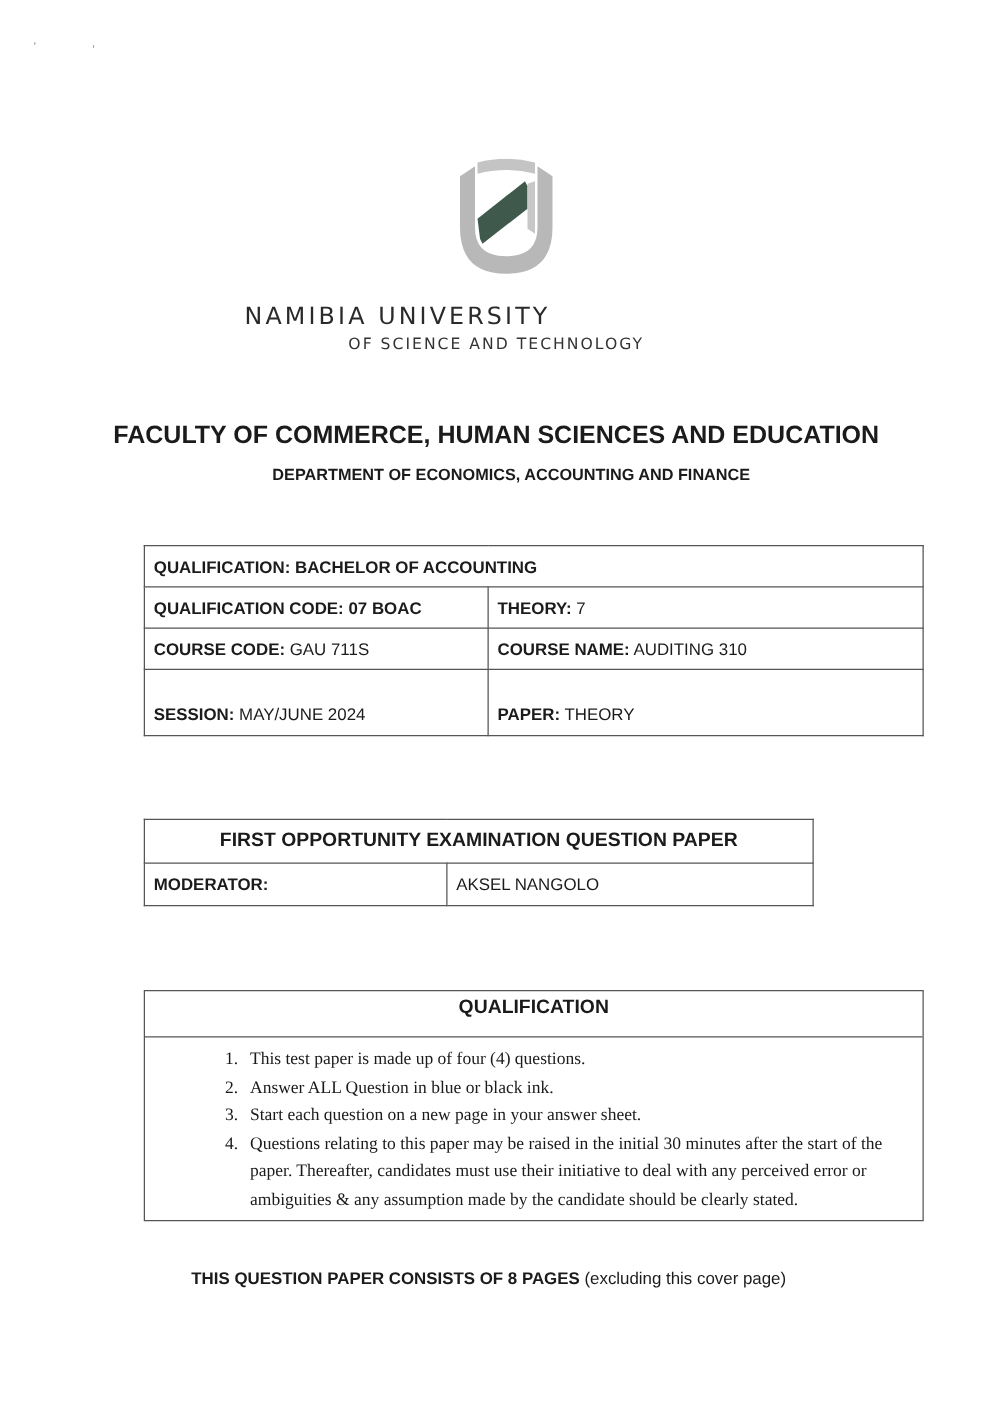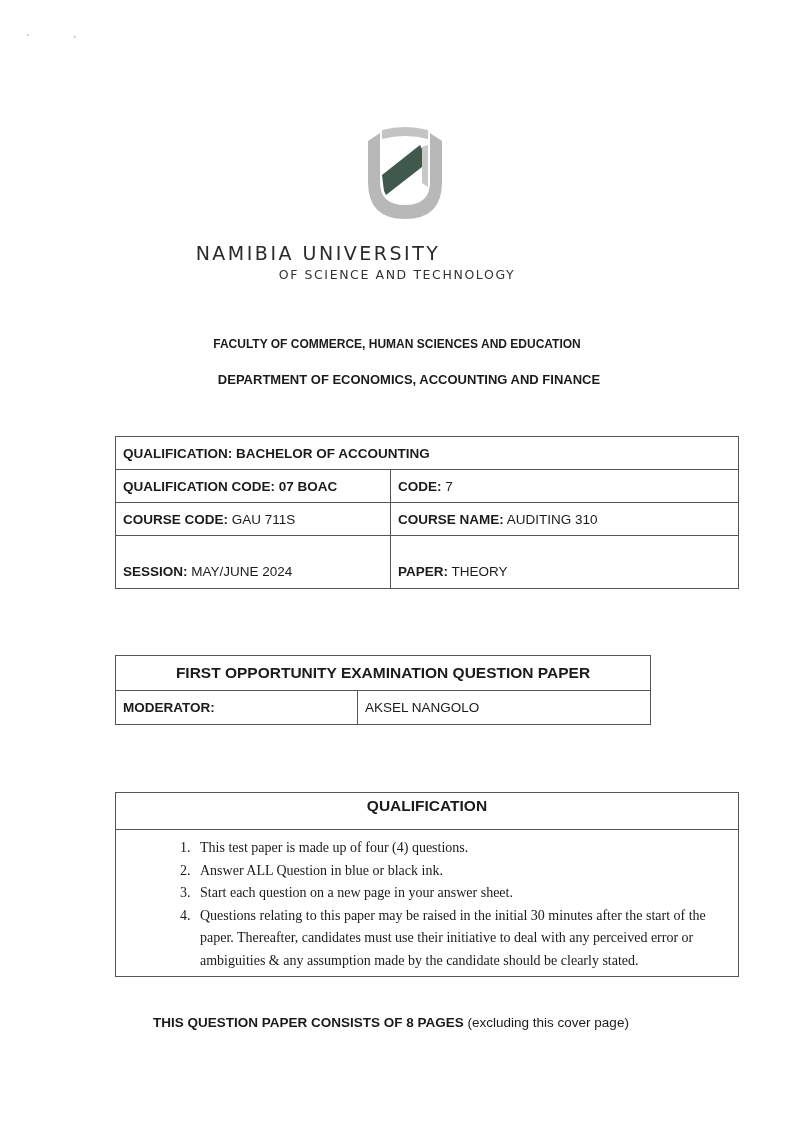--- a/index.html
+++ b/index.html
@@ -4,21 +4,21 @@
 <style>
   html, body { margin:0; padding:0; background:#ffffff; }
   body { width:794px; height:1122px; position:relative; overflow:hidden;
          font-family:"Liberation Sans", sans-serif; color:#1a1a1a; }
   .abs { position:absolute; }
   .logo { left:360px; top:127px; width:90px; height:97px; }
   .uni-name { left:0; width:636px; top:242px; text-align:center;
               font-family:"DejaVu Sans", sans-serif; font-size:19px; letter-spacing:2.5px; color:#2a2a2a; }
   .uni-sub { left:0; width:794px; top:267px; text-align:center;
              font-family:"DejaVu Sans", sans-serif; font-size:12.5px; letter-spacing:1.6px; color:#333; }
-  .faculty { left:0; width:794px; top:337px; text-align:center; font-weight:bold; font-size:12px; color:#1b1b1b; }
+  .faculty { left:0; width:794px; top:337px; text-align:center; font-weight:bold; font-size:20px; color:#1b1b1b; }
   .dept { left:0; width:794px; top:372px; text-align:center; font-weight:bold; font-size:13px; color:#1b1b1b;margin-left:12px; }
 
   table { border-collapse:collapse; font-size:13.5px; color:#1b1b1b; }
   td { border:1px solid #555; padding:0 7px; vertical-align:middle; }
   .b { font-weight:bold; }
   .t1 { left:115px; top:436px; width:624px; }
   .t1 td { height:32px; }
   .t1 tr.tall td { height:43px; vertical-align:bottom; padding-bottom:9px; }
   .t2 { left:115px; top:655px; width:536px; }
   .t2 td { height:33px; }
@@ -60,21 +60,21 @@
       <span class="b">QUALIFICATION:</span>
       <span class="b">BACHELOR OF ACCOUNTING</span>
     </td>
   </tr>
   <tr>
     <td style="width:260px">
       <span class="b">QUALIFICATION CODE:</span>
       <span class="b">07 BOAC</span>
     </td>
     <td>
-      <span class="b">CODE:</span>
+      <span class="b">THEORY:</span>
       <span>7</span>
     </td>
   </tr>
   <tr>
     <td>
       <span class="b">COURSE CODE:</span>
       <span>GAU 711S</span>
     </td>
     <td>
       <span class="b">COURSE NAME:</span>

